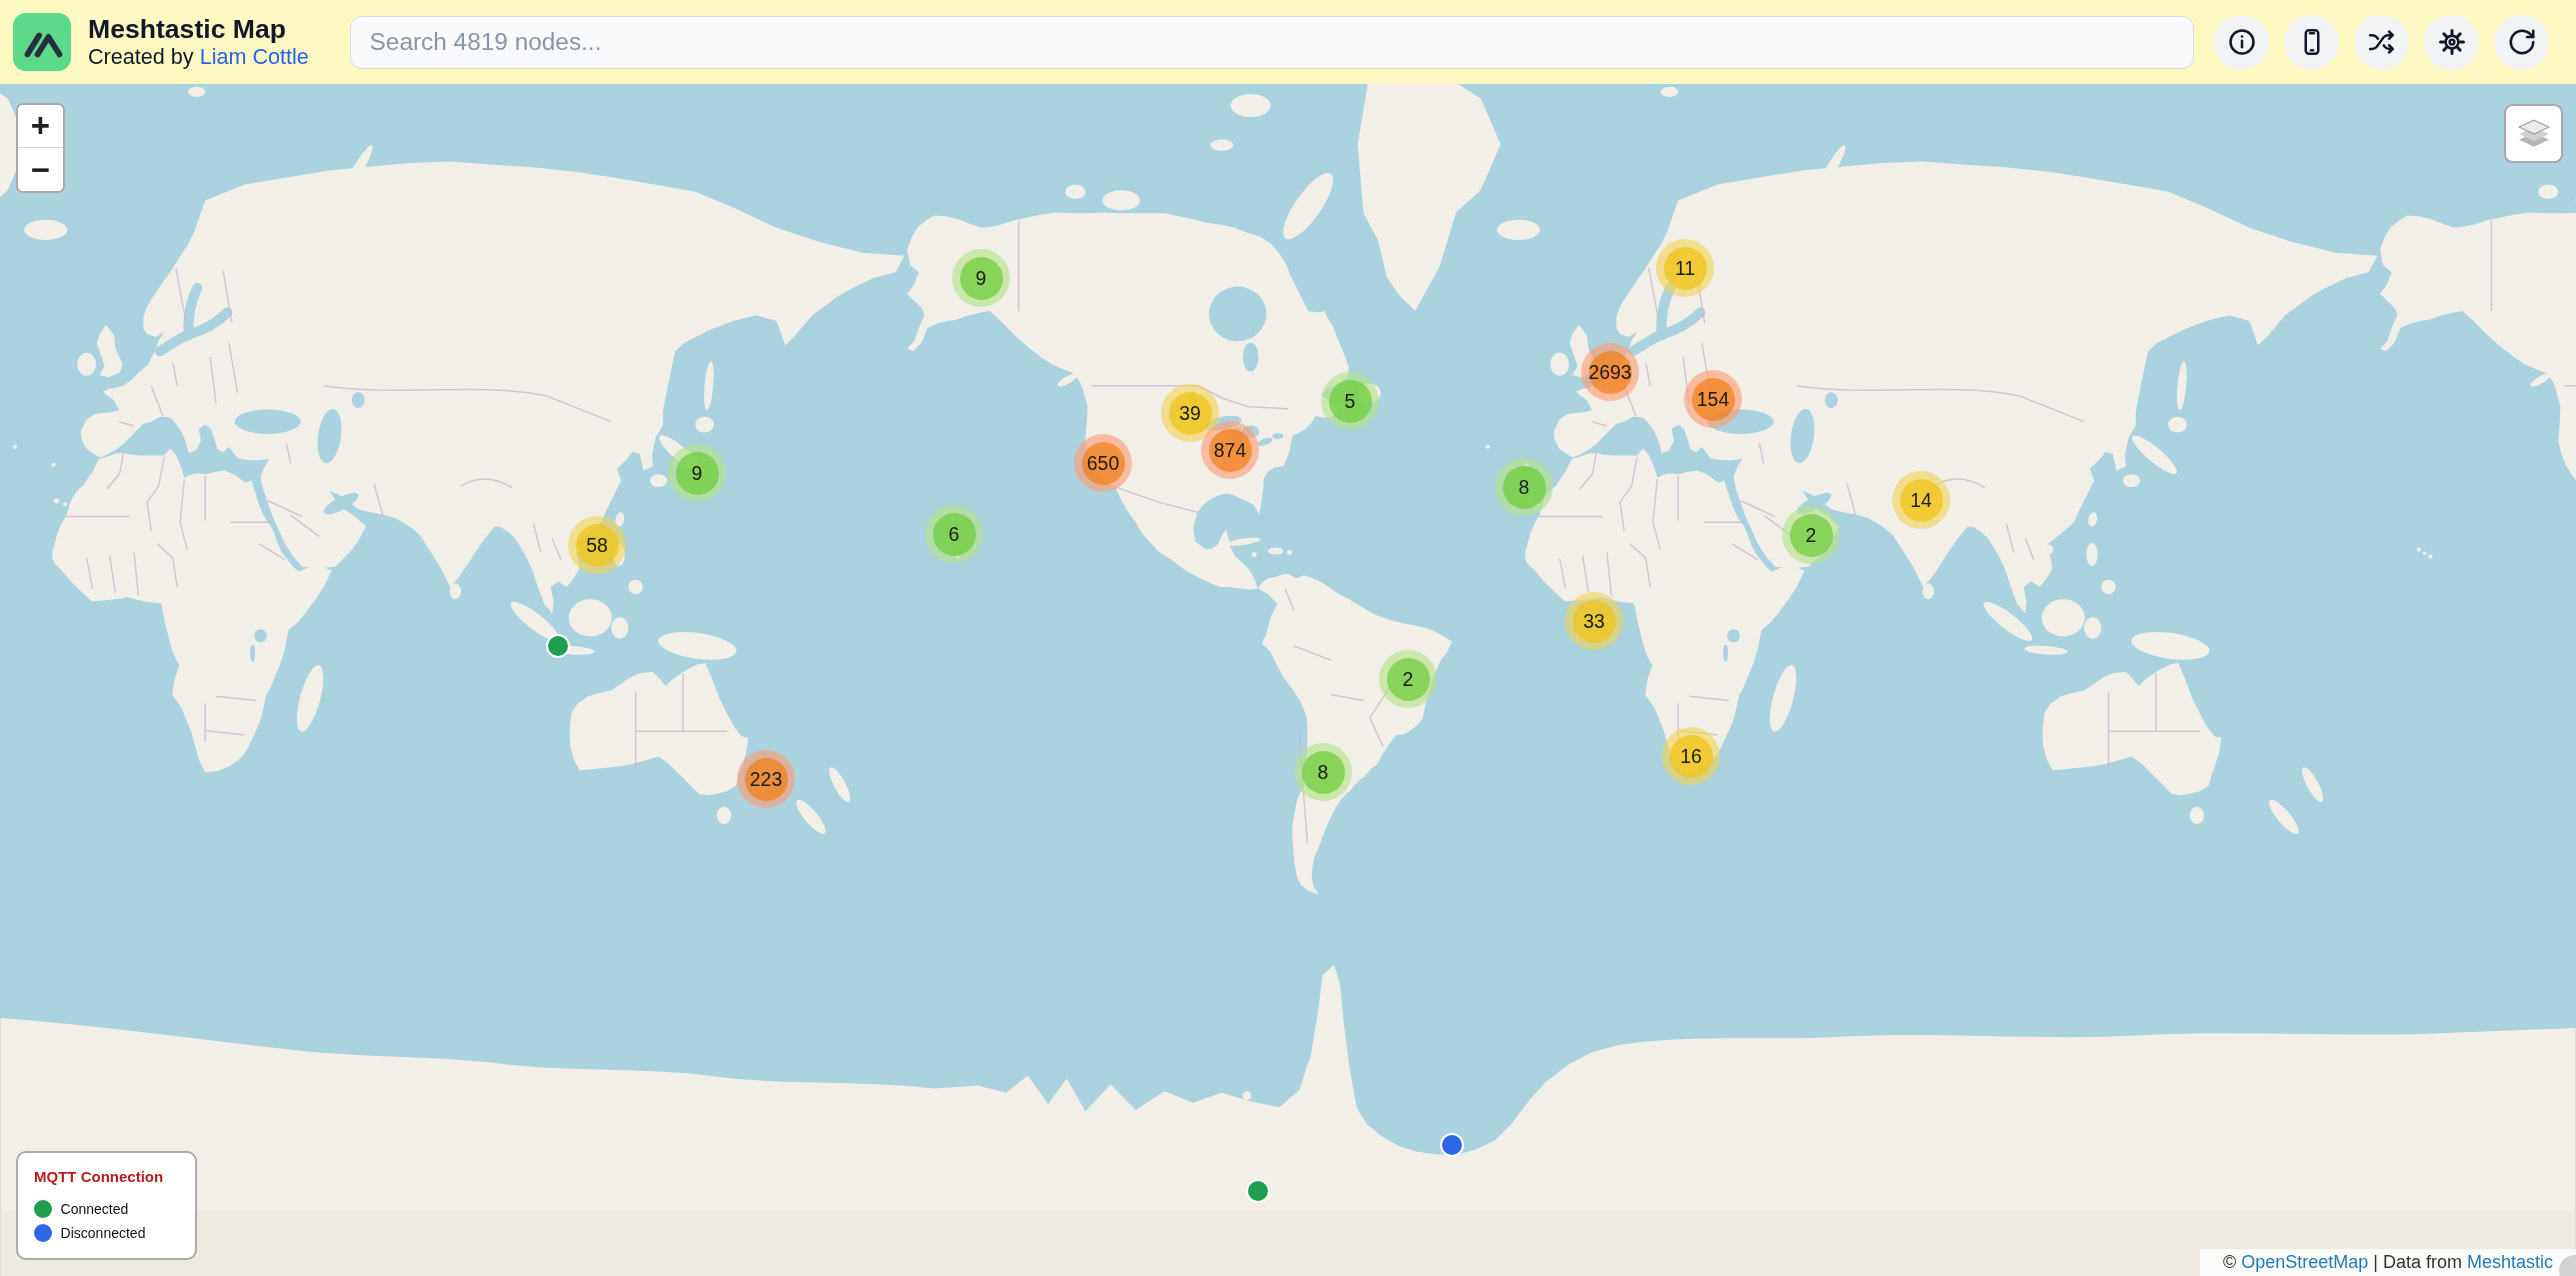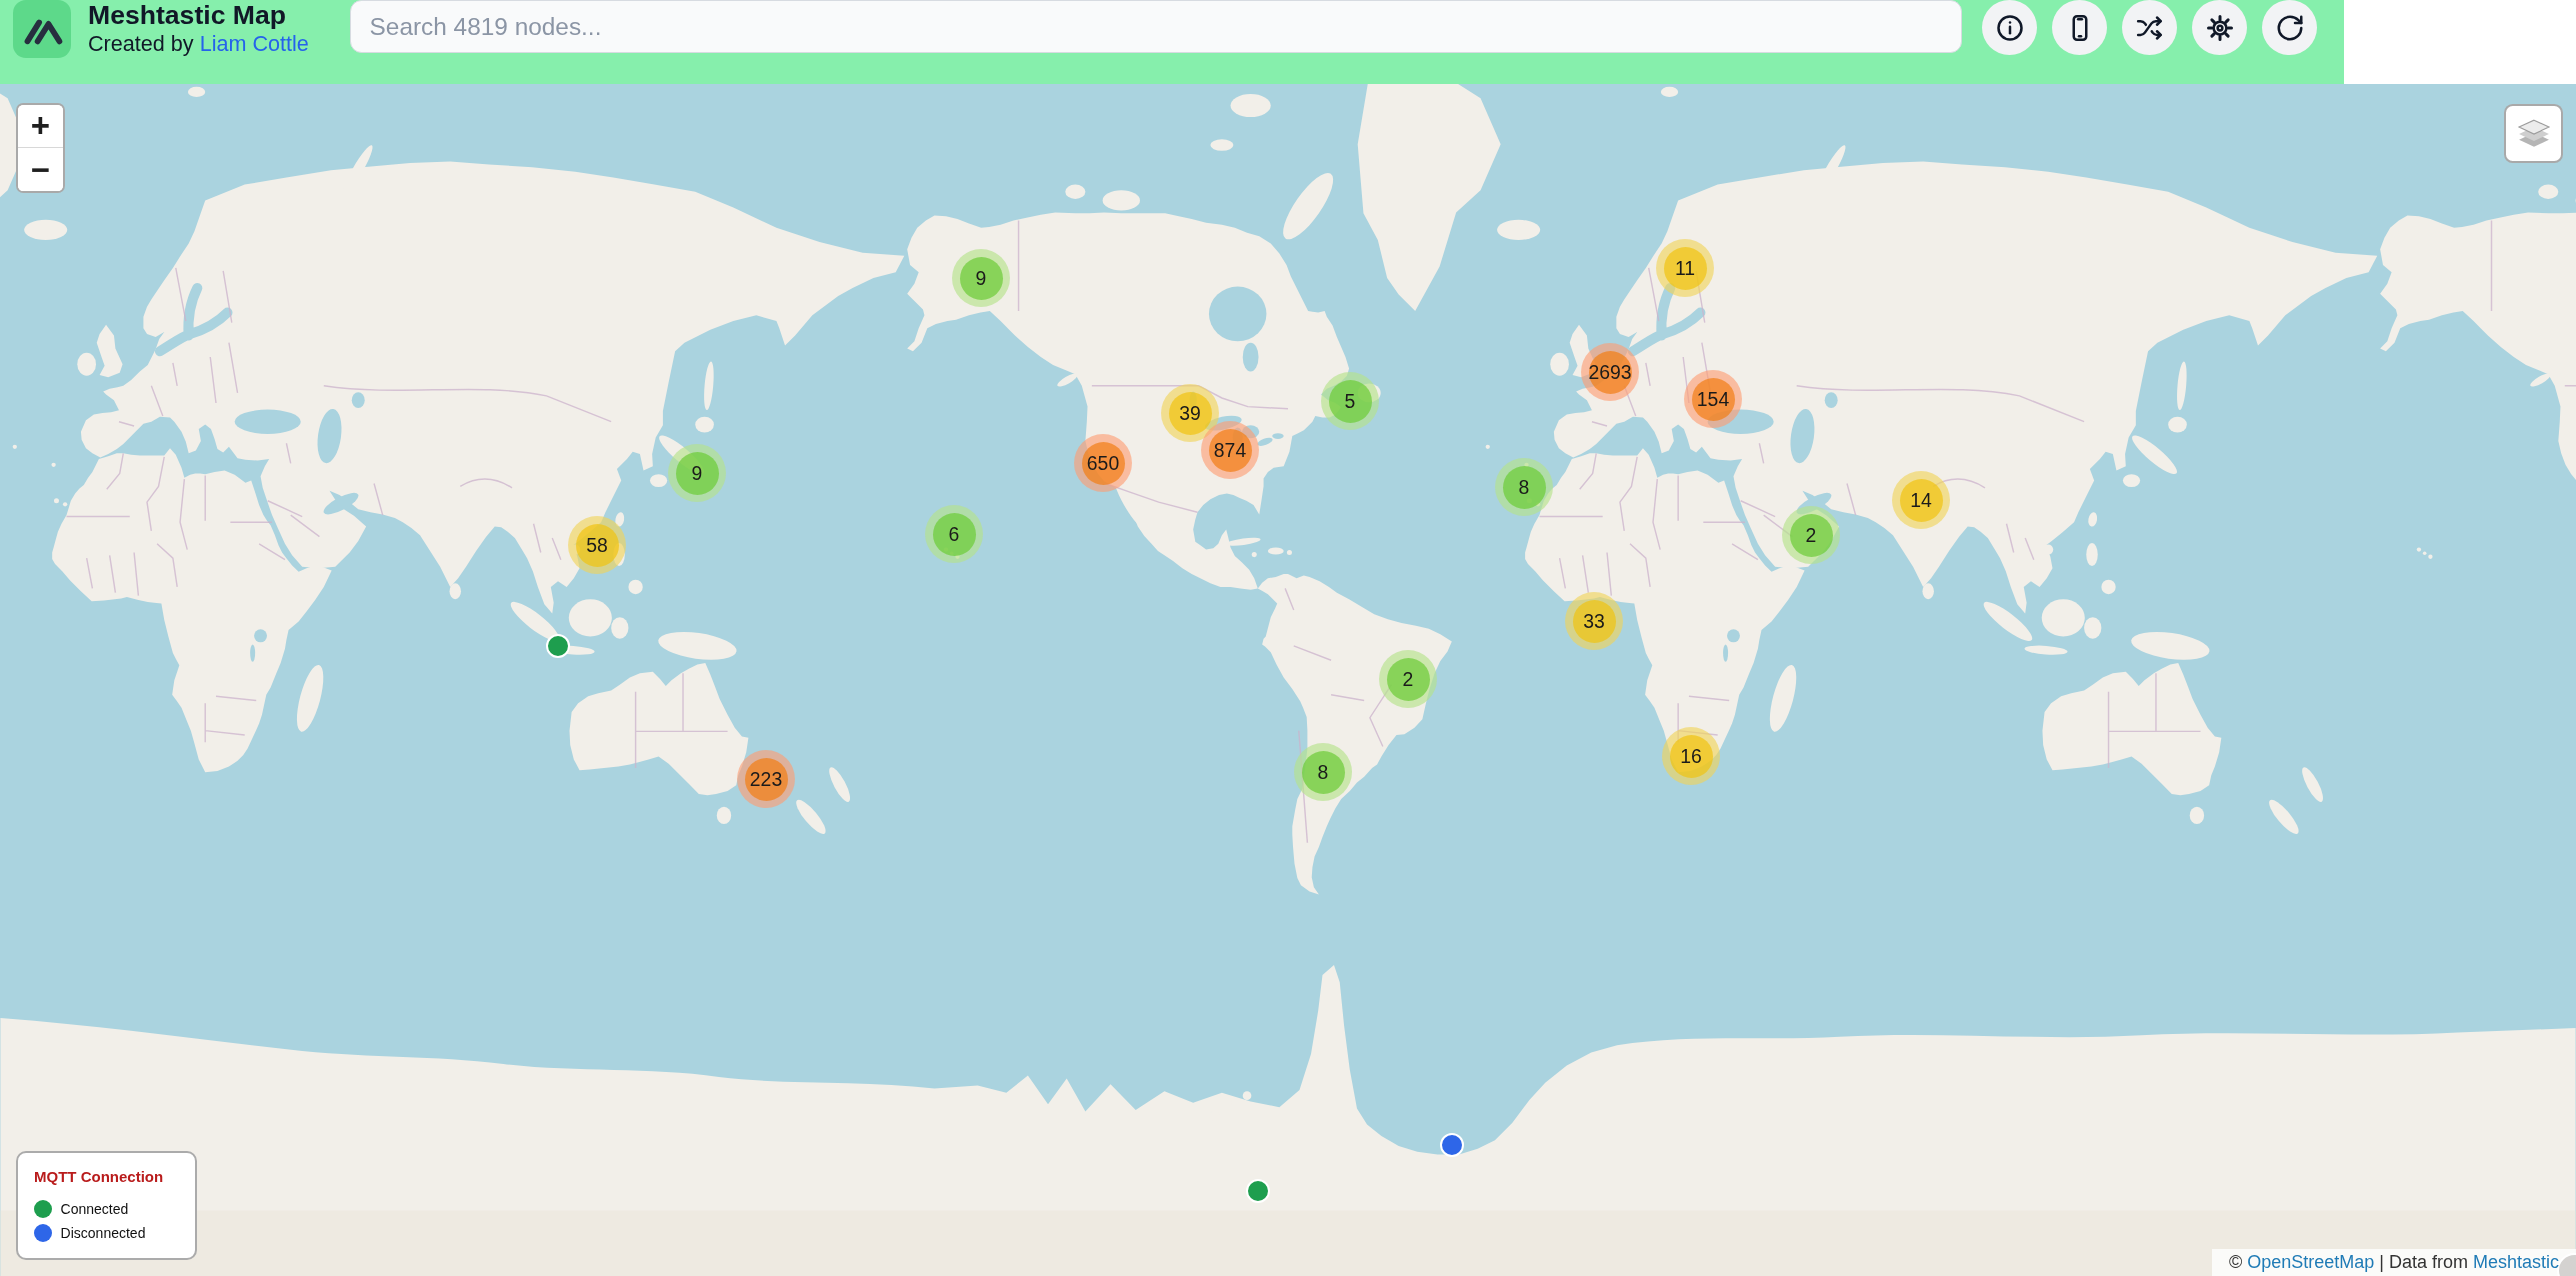--- a/index.html
+++ b/index.html
@@ -1,21 +1,21 @@
 <!DOCTYPE html>
 <html style="font-size:11.5px"><head>
 <meta charset="utf-8">
 <style>
   * { margin:0; padding:0; box-sizing:border-box; }
   html,body { width:2576px; height:1277px; overflow:hidden; background:#fff;
     font-family:"Liberation Sans", sans-serif; }
 
   
-  .topbar { position:absolute; top:0; left:0; width:2344px; height:84px; background:#86efac;
-    display:flex; align-items:flex-start; z-index:50; }
+  .topbar { position:absolute; top:0; left:0; width:2576px; height:84px; background:#fef9c3;
+    display:flex; align-items:center; z-index:50; }
   .logo { width:58px; height:58px; border-radius:13px; background:#5dd98a; margin-left:13px;
     flex:0 0 auto; display:flex; align-items:center; justify-content:center; }
   .title-block { margin-left:17px; flex:0 0 auto; }
   .app-title { font-size:26.6px; font-weight:700; color:#111827; line-height:1.15; }
   .byline { font-size:21.6px; color:#111827; white-space:pre; }
   .byline a { color:#2563eb; text-decoration:none; }
   .searchwrap { flex:1 1 auto; margin:0 20px 0 41px; }
   .search { width:100%; height:53px; border-radius:11.5px; border:1.4px solid #d7dbe1; background:#f9fafb;
     font-size:24.4px; color:#374151; padding:0 18.7px; outline:none; font-family:inherit; }
   .search::placeholder { color:#8b95a5; }
@@ -51,21 +51,21 @@
     display:flex; align-items:center; justify-content:center; }
 
   .legend { position:absolute; left:16px; bottom:16.5px; width:181px; background:#fff;
     border:2.9px solid rgba(150,150,150,.8); border-radius:10px; padding:14.4px 16px 16px 16px; z-index:20; }
   .legend-title { font-size:15px; font-weight:700; color:#b91c1c; margin-bottom:15px; }
   .legend-row { display:flex; align-items:center; gap:8.6px; margin-top:5.8px; }
   .legend-dot { width:18px; height:18px; border-radius:50%; flex:0 0 auto; }
   .legend-label { font-size:14px; color:#111; }
 
   .attr { position:absolute; right:0; bottom:0; height:27px; line-height:27px;
-    background:rgba(255,255,255,.78); padding:0 17px; font-size:18px; color:#333;
+    background:rgba(255,255,255,.78); padding:0 23px; font-size:18px; color:#333;
     white-space:pre; z-index:15; }
   .attr a { color:#1f7bb6; text-decoration:none; }
   .corner-blob { position:absolute; right:-16px; bottom:-11.5px; width:35px; height:35px;
     border-radius:50%; background:#3b332a; border:2.9px solid #fff; z-index:14; }
 </style>
 </head>
 <body>
 
 <header class="topbar">
   <div class="logo">

